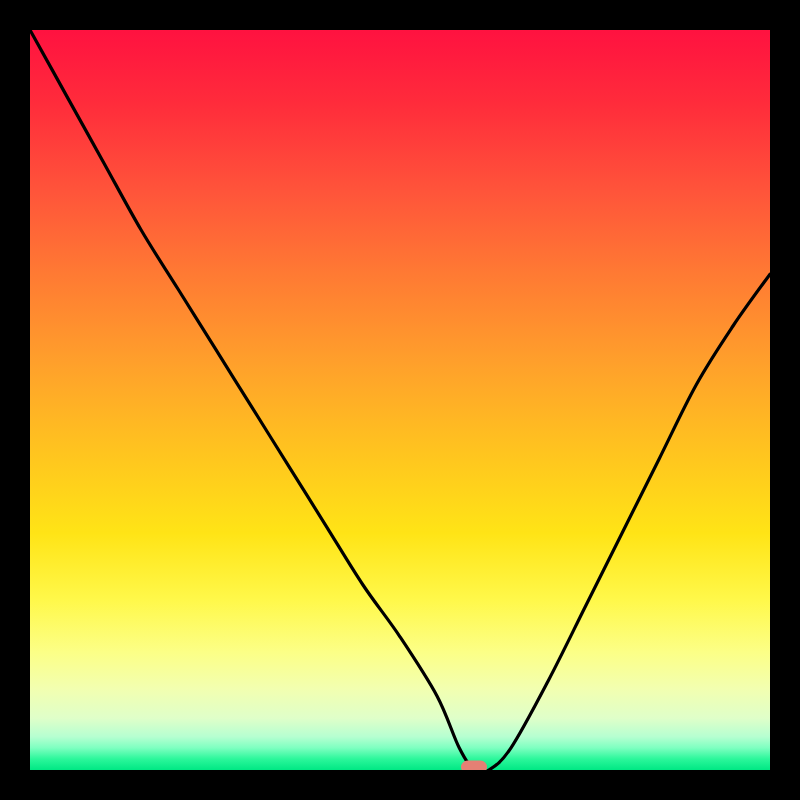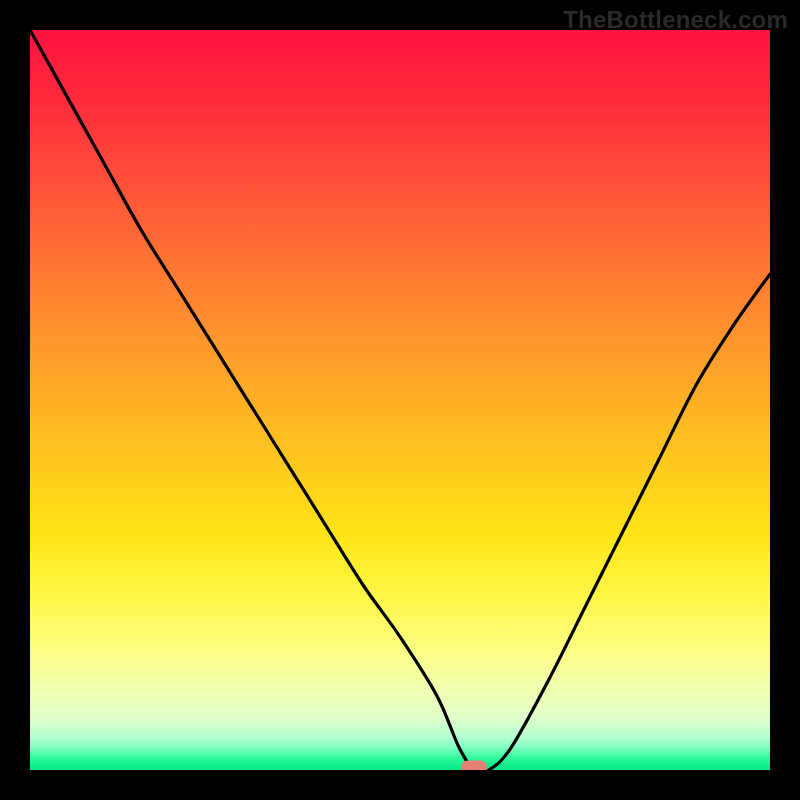--- a/index.html
+++ b/index.html
@@ -70,21 +70,20 @@
     border-radius: 7px;
     background: #e58074;
     transform: translate(-50%, -50%);
     z-index: 3;
   }
 </style>
 </head>
 <body>
 
 <div class="frame">
-  <div class="watermark">TheBottleneck.com</div>
 
   <div class="plot">
     <div class="gradient"></div>
     <svg class="curve" viewBox="0 0 740 740" preserveAspectRatio="none">
       <path id="curve-path" d="M0.0,0.0 C6.2,11.1 24.7,44.4 37.0,66.6 C49.3,88.8 61.7,111.0 74.0,133.2 C86.3,155.4 98.7,178.8 111.0,199.8 C123.3,220.8 135.7,239.3 148.0,259.0 C160.3,278.7 172.7,298.5 185.0,318.2 C197.3,337.9 209.7,357.7 222.0,377.4 C234.3,397.1 246.7,416.9 259.0,436.6 C271.3,456.3 283.7,476.1 296.0,495.8 C308.3,515.5 320.7,536.5 333.0,555.0 C345.3,573.5 357.7,588.3 370.0,606.8 C382.3,625.3 397.1,647.5 407.0,666.0 C416.9,684.5 423.0,705.5 429.2,717.8 C435.4,730.1 439.1,736.3 444.0,740.0 C448.9,743.7 452.6,743.7 458.8,740.0 C465.0,736.3 471.1,732.6 481.0,717.8 C490.9,703.0 505.7,674.6 518.0,651.2 C530.3,627.8 542.7,601.9 555.0,577.2 C567.3,552.5 579.7,527.9 592.0,503.2 C604.3,478.5 616.7,453.9 629.0,429.2 C641.3,404.5 653.7,377.4 666.0,355.2 C678.3,333.0 690.7,314.5 703.0,296.0 C715.3,277.5 733.8,252.8 740.0,244.2" fill="none" stroke="#000" stroke-width="3.2" stroke-linecap="round" stroke-linejoin="round"></path>
     </svg>
     <div id="marker" class="marker" style="left: 444px; top: 737px;"></div>
   </div>
 </div>
 

